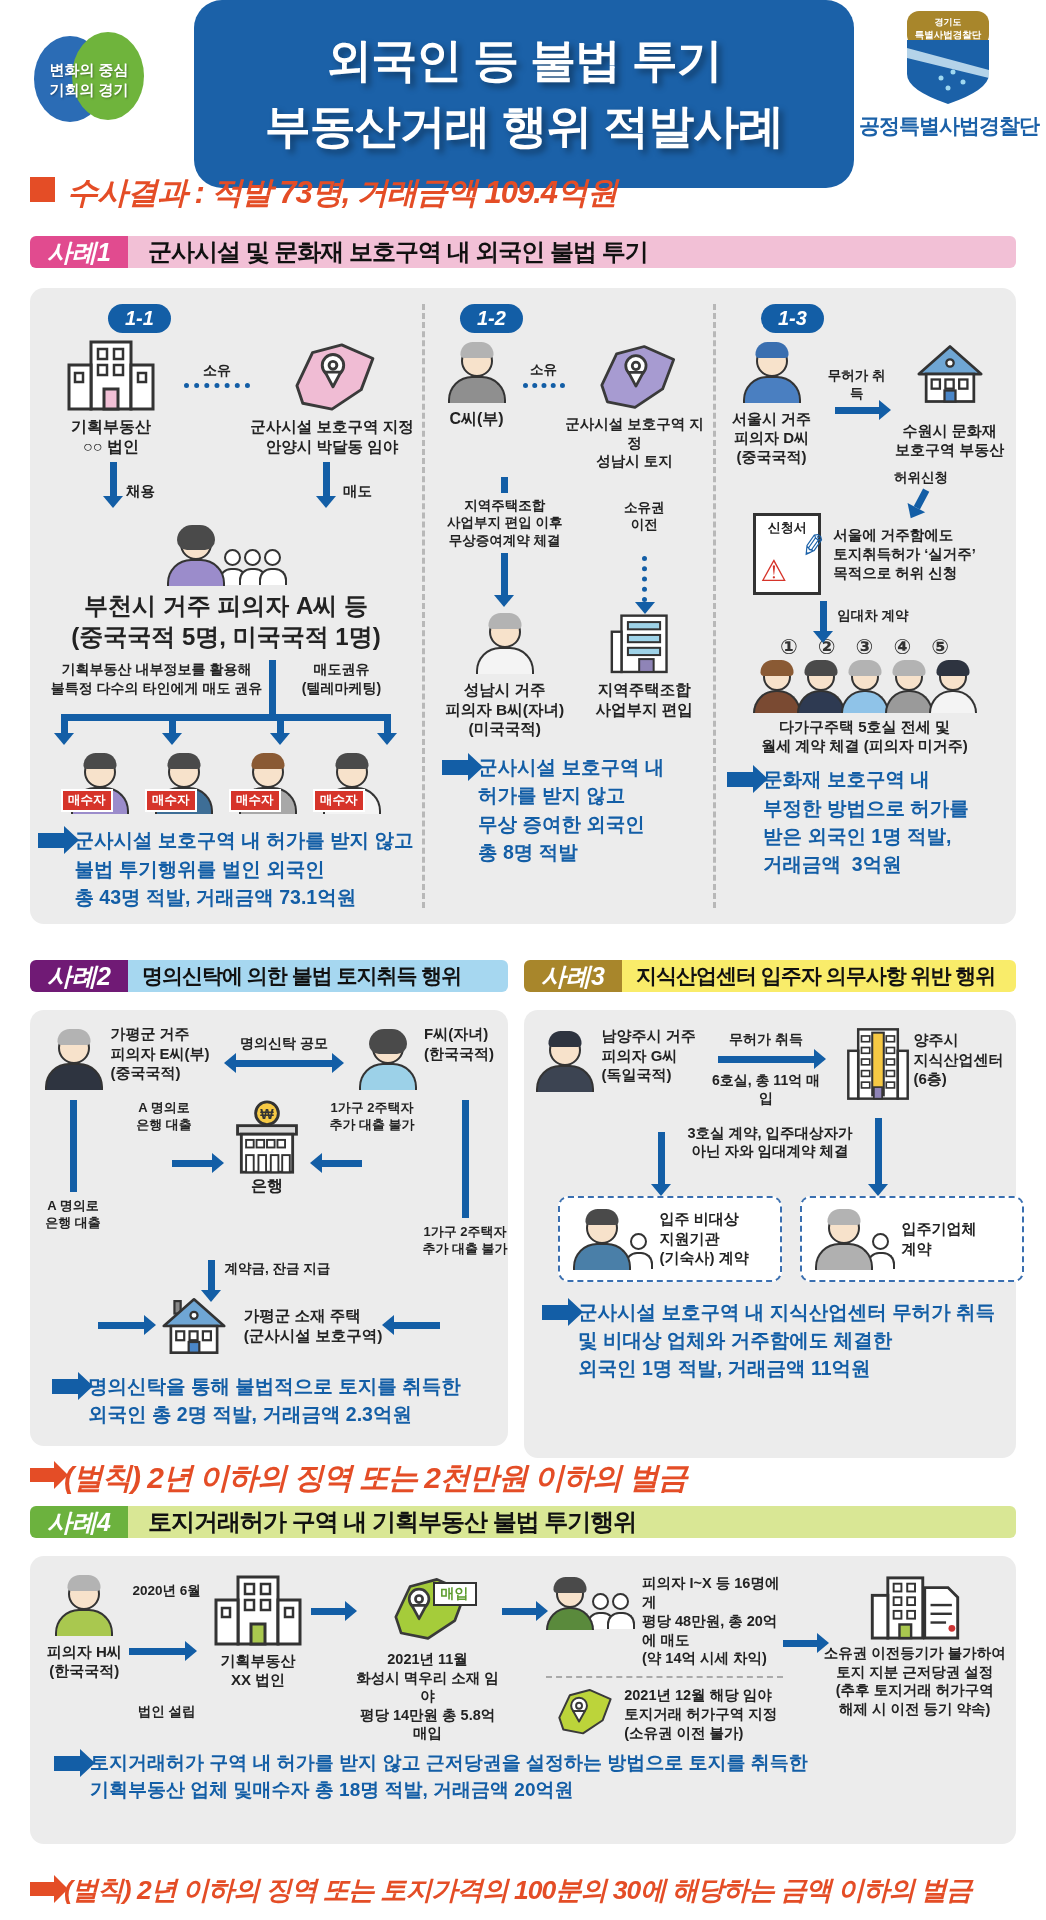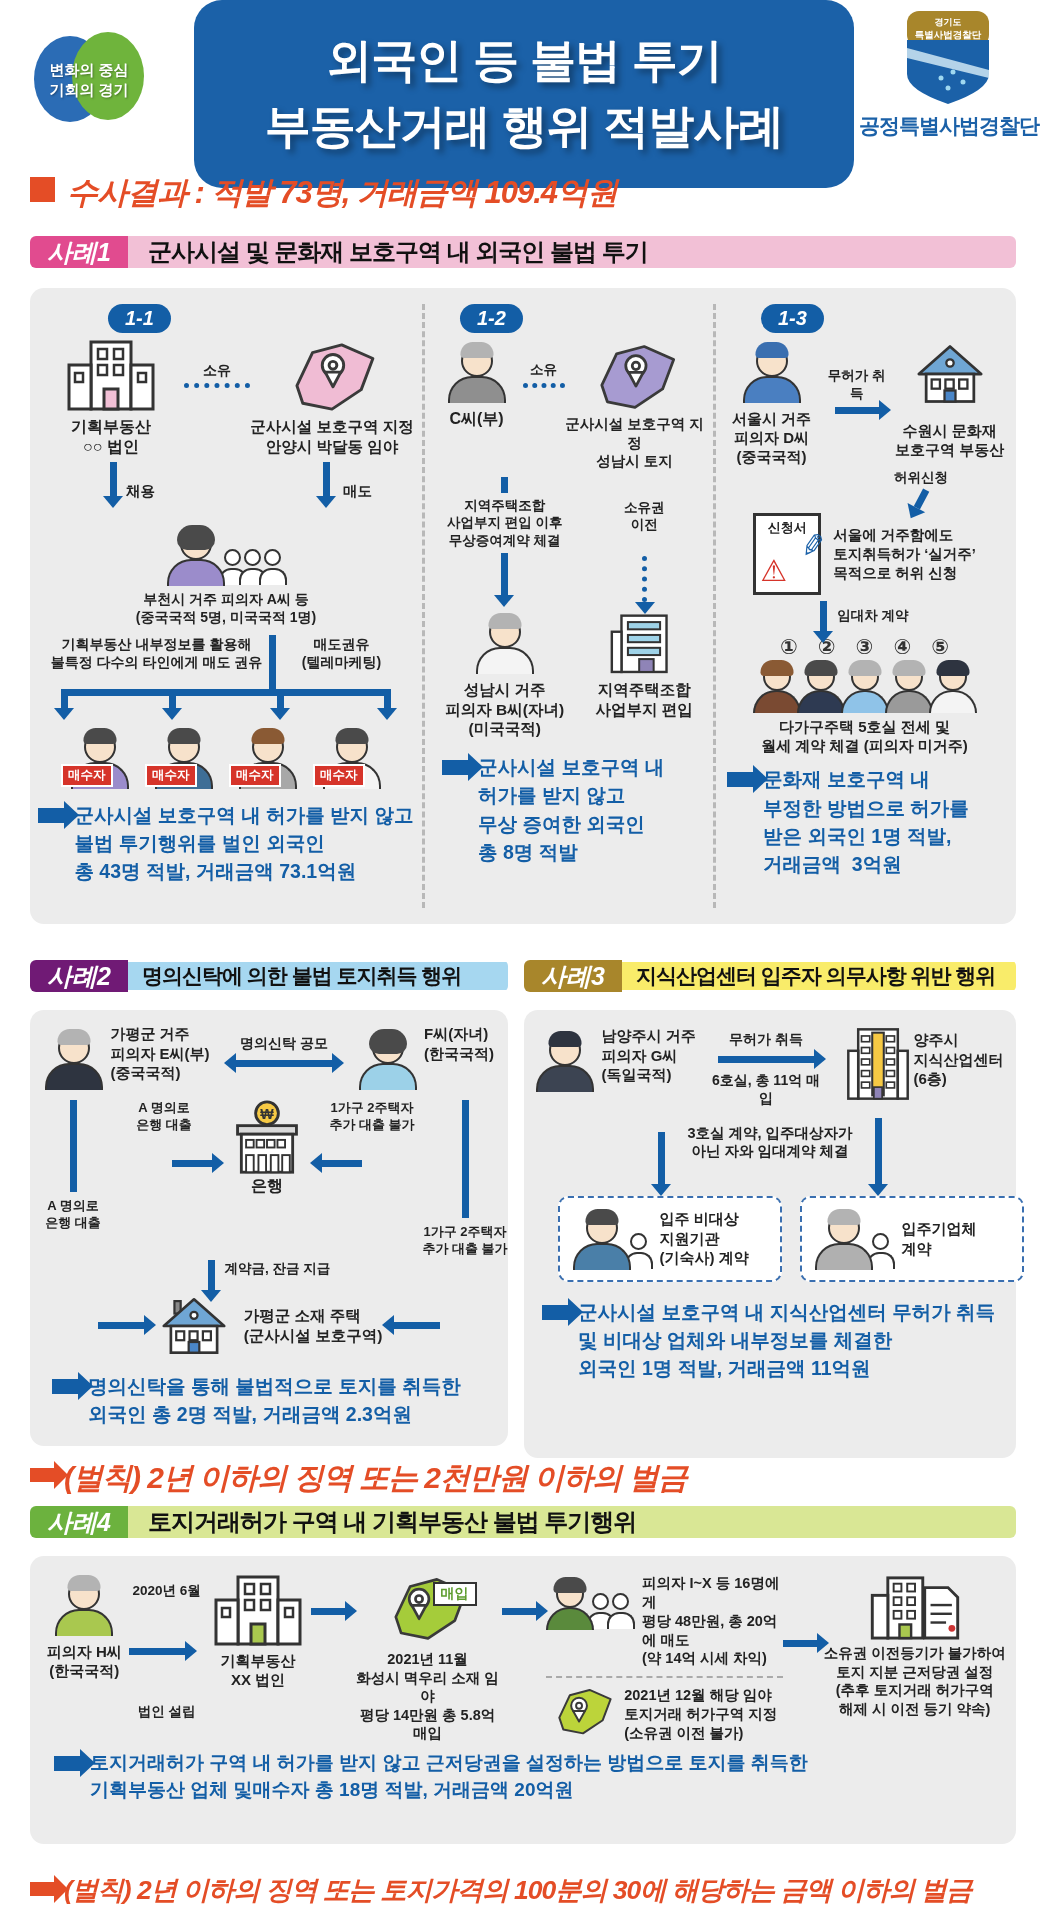--- a/index.html
+++ b/index.html
@@ -17,21 +17,21 @@
   .gg-logo{left:34px;top:32px;width:110px;height:96px;}
   .gg-logo .b1{position:absolute;left:0;top:4px;width:72px;height:86px;border-radius:50%;background:#2b6cb5;}
   .gg-logo .b2{position:absolute;right:0;top:0;width:72px;height:88px;border-radius:50%;background:#6fb43c;}
   .gg-logo .txt{position:absolute;inset:0;display:flex;flex-direction:column;align-items:center;justify-content:center;color:#fff;font-size:15px;font-weight:900;line-height:1.35;z-index:2;text-shadow:1px 1px 2px rgba(0,0,0,.35);}
   .org-name{left:852px;top:112px;width:194px;text-align:center;color:#1b61a8;font-size:21px;font-weight:900;letter-spacing:-1px;}
   
   .summary{left:30px;top:172px;display:flex;align-items:flex-start;gap:12px;}
   .summary .sq{width:25px;height:25px;background:#e44d26;margin-top:5px;flex:none;}
   .summary .txt{color:#e44d26;font-size:31px;font-weight:900;font-style:italic;letter-spacing:-1px;}
   
-  .case-hdr{display:flex;height:32px;border-radius:6px;overflow:hidden;align-items:center;}
+  .case-hdr{display:flex;height:32px;border-radius:6px;overflow:hidden;}
   .case-hdr .bdg{width:98px;color:#fff;font-size:25px;font-weight:900;font-style:italic;display:flex;align-items:center;justify-content:center;flex:none;}
   .case-hdr .ttl{flex:1;font-size:24px;font-weight:900;display:flex;align-items:center;padding-left:20px;color:#111;letter-spacing:-1px;}
   .panel{position:absolute;background:#ececec;border-radius:14px;}
   .vsep{position:absolute;top:16px;bottom:16px;border-left:3px dashed #b8b8b8;}
   .pill{background:#135ea6;color:#fff;font-weight:900;font-style:italic;font-size:20px;border-radius:18px;padding:3px 17px;}
   
   .ha{position:relative;height:7px;background:#135ea6;flex:none;}
   .ha::after{content:"";position:absolute;left:100%;top:-7px;border:10px solid transparent;border-left:12px solid #135ea6;}
   .ha-rev{position:relative;height:7px;background:#135ea6;flex:none;}
   .ha-rev::before{content:"";position:absolute;right:100%;top:-7px;border:10px solid transparent;border-right:12px solid #135ea6;}
@@ -170,21 +170,21 @@
       <div class="crowd">
         <div class="person h-long" style="--shirt:#9b8ccb;z-index:2;">
             <i class="hair"></i>
             <i class="head"></i>
             <i class="body"></i>
           </div>
         <div class="mini"></div>
         <div class="mini"></div>
         <div class="mini"></div>
       </div>
-      <div class="cap lines" style="font-size:14px;margin-top:5px;"><div>부천시 거주 피의자 A씨 등</div><div>(중국국적 5명, 미국국적 1명)</div></div>
+      <div class="cap lines" style="font-size:24px;margin-top:5px;"><div>부천시 거주 피의자 A씨 등</div><div>(중국국적 5명, 미국국적 1명)</div></div>
       <div class="row" style="width:100%;align-items:flex-start;margin-top:8px;">
         <div class="note lines" style="width:212px;font-size:14px;"><div>기획부동산 내부정보를 활용해</div><div>불특정 다수의 타인에게 매도 권유</div></div>
         <div class="vbar" style="height:54px;margin:0 6px;"></div>
         <div class="note lines" style="width:120px;font-size:14px;"><div>매도권유</div><div>(텔레마케팅)</div></div>
       </div>
       <div style="position:relative;width:334px;height:38px;">
         <div style="position:absolute;left:2px;right:2px;top:0;height:7px;background:#135ea6;"></div>
         <div class="va" style="position:absolute;left:2px;top:7px;height:12px;"></div>
         <div class="va" style="position:absolute;left:110px;top:7px;height:12px;"></div>
         <div class="va" style="position:absolute;left:218px;top:7px;height:12px;"></div>
@@ -532,21 +532,21 @@
               <i class="head"></i>
               <i class="body"></i>
             </div>
           <div class="mini"></div>
         </div>
         <div class="note lines" style="font-size:15px;text-align:left;"><div>입주기업체</div><div>계약</div></div>
       </div>
     </div>
     <div class="row" style="align-items:flex-start;gap:10px;margin-top:16px;align-self:flex-start;margin-left:18px;">
       <div class="c-arrow"></div>
-      <div class="concl lines" style="font-size:19.5px;text-align:left;"><div>군사시설 보호구역 내 지식산업센터 무허가 취득</div><div>및 비대상 업체와 내부정보를 체결한</div><div>외국인 1명 적발, 거래금액 11억원</div></div>
+      <div class="concl lines" style="font-size:19.5px;text-align:left;"><div>군사시설 보호구역 내 지식산업센터 무허가 취득</div><div>및 비대상 업체와 거주함에도 체결한</div><div>외국인 1명 적발, 거래금액 11억원</div></div>
     </div>
   </div>
 
   <div class="abs penalty" style="left:30px;top:1458px;">
     <div class="r-arrow"></div>
     <div class="txt" style="font-size:30px;">(벌칙) 2년 이하의 징역 또는 2천만원 이하의 벌금</div>
   </div>
 
   <div class="abs case-hdr" style="left:30px;top:1506px;width:986px;">
     <div class="bdg" style="background:#6cb23e;">사례4</div>

